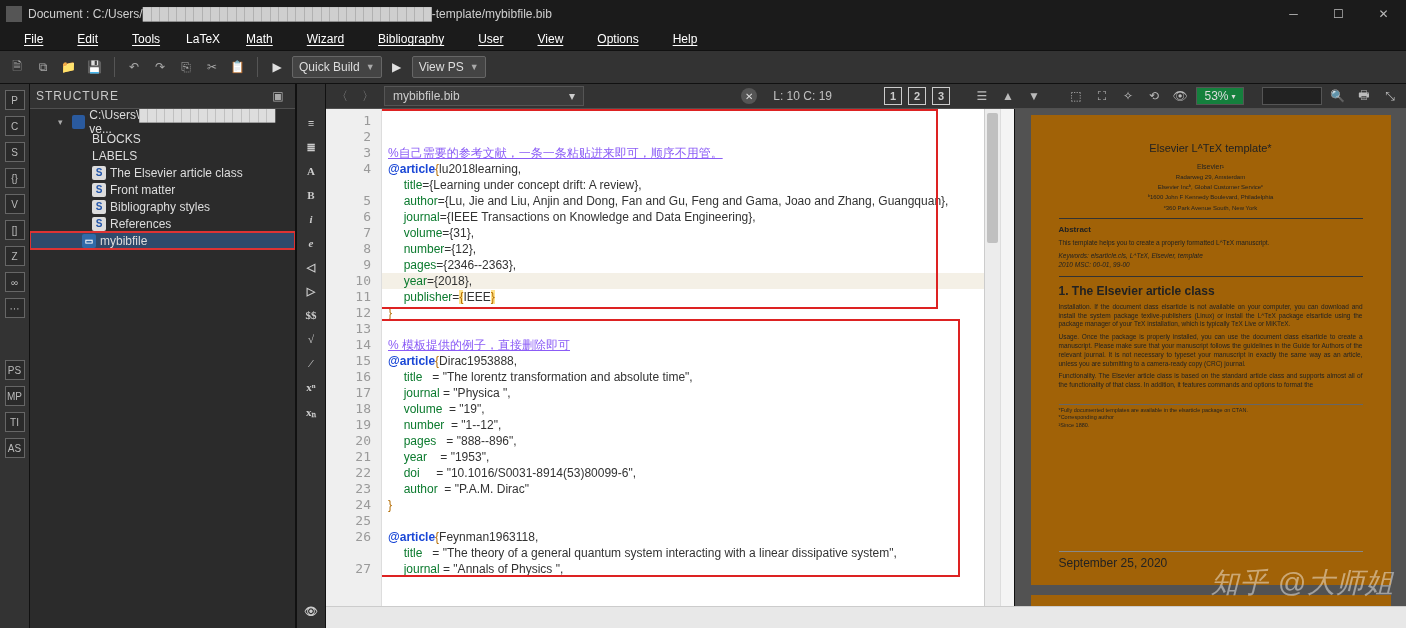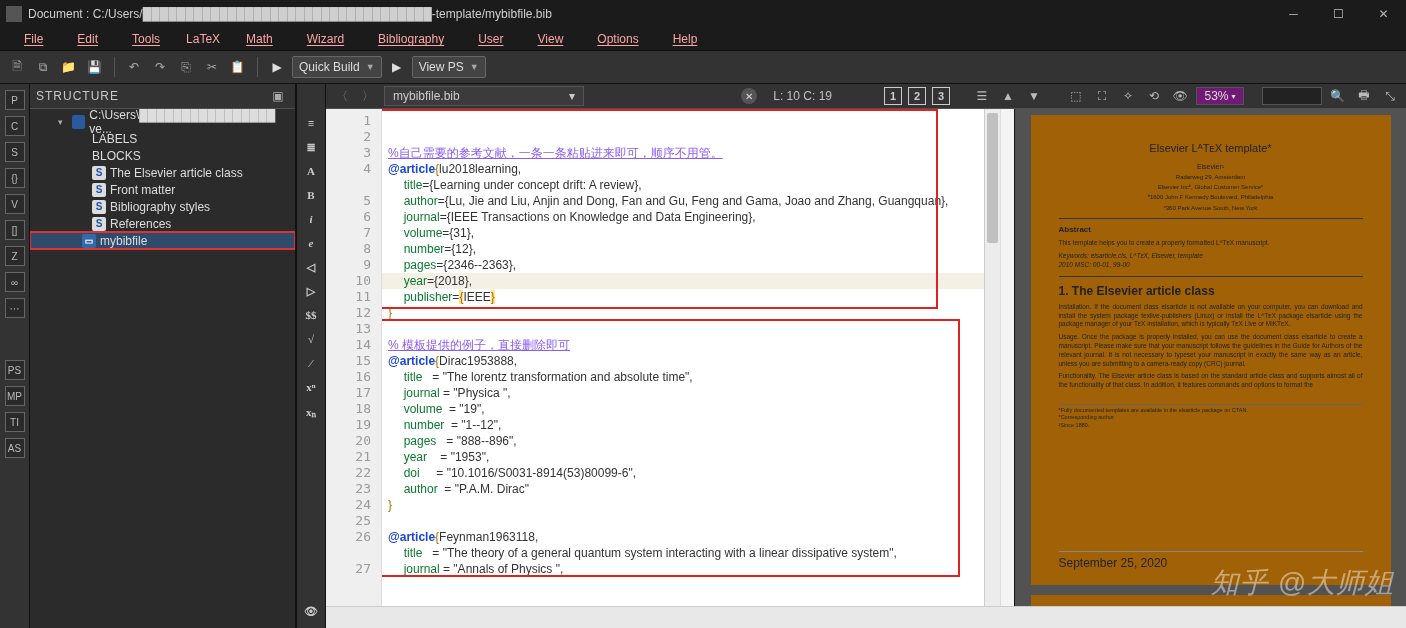--- a/index.html
+++ b/index.html
@@ -3,21 +3,21 @@
 <meta charset="utf-8">
 <style>
 * { margin:0; padding:0; box-sizing:border-box; font-family:"Segoe UI",Tahoma,sans-serif; font-size:12px; user-select:none; }
 body { width:1406px; height:628px; background:#111; overflow:hidden; color:#cfcfcf; }
 .titlebar { height:28px; background:#1b1b1b; display:flex; align-items:center; justify-content:space-between; }
 .titlebar .left { display:flex; align-items:center; gap:6px; padding-left:6px;}
 .titlebar .left .app-icon { width:16px; height:16px; background:#555;}
 .winctrl { display:flex; }
 .winctrl div { width:45px; height:28px; display:flex; align-items:center; justify-content:center; color:#bbb; }
 .menubar { height:22px; background:#1b1b1b; display:flex; align-items:center; padding-left:8px; gap:2px;}
-.menubar span { padding:2px 8px; color:#fca5a5;text-align:right;}
+.menubar span { padding:2px 8px; color:#ffffff;text-align:right;}
 .u { text-decoration:underline; text-underline-offset:2px;}
 .toolbar1 { height:34px; background:#333; display:flex; align-items:center; padding:0 6px; gap:4px; border-top:1px solid #111; border-bottom:1px solid #111;}
 .tbicon { width:22px; height:22px; display:flex; align-items:center; justify-content:center; color:#aaa; border-radius:2px;}
 .tbsep { width:1px; height:20px; background:#555; margin:0 4px;}
 .combo { height:22px; background:#444; border:1px solid #666; border-radius:2px; display:flex; align-items:center; padding:0 6px; color:#ddd; gap:6px;}
 .combo .dd { font-size:9px; color:#aaa;}
 .play { color:#e0e0e0;}
 .main { display:flex; height:calc(100% - 28px - 22px - 34px);}
 .leftcol { width:30px; background:#333; display:flex; flex-direction:column; align-items:center; padding-top:6px; gap:6px; border-right:1px solid #111;}
 .leftcol .lic { width:20px; height:20px; display:flex; align-items:center; justify-content:center; color:#bbb; font-size:10px; border:1px solid #666; background:#2a2a2a;}
@@ -33,21 +33,21 @@
 .midcol { width:30px; background:#333; display:flex; flex-direction:column; align-items:center; padding-top:30px; gap:6px; border-right:1px solid #111; border-left:1px solid #111;}
 .midcol .mic { width:20px; height:18px; display:flex; align-items:center; justify-content:center; color:#ccc; font-size:11px; font-family:serif; font-weight:bold;}
 .editor-area { flex:1; display:flex; flex-direction:column; min-width:0;}
 .ed-topbar { height:25px; background:#333; display:flex; align-items:center; padding:0 6px; gap:6px; border-bottom:1px solid #505050;}
 .navarrow { width:20px; height:20px; display:flex; align-items:center; justify-content:center; color:#888;}
 .filecombo { flex:0 0 200px; height:20px; background:#3b3b3b; border:1px solid #555; display:flex; align-items:center; padding:0 8px; color:#ccc; justify-content:space-between;}
 .ed-spacer { flex:1;}
 .closecirc { width:16px; height:16px; border-radius:50%; background:#555; color:#ddd; display:flex; align-items:center; justify-content:center; font-size:10px;}
 .cursor-pos { color:#c0c0c0; padding:0 10px;text-align:right;}
 .zicon { width:20px; height:20px; display:flex; align-items:center; justify-content:center; color:#bbb;}
-.zpct { width:48px; height:18px; background:#701a75; border:1px solid #555; display:flex; align-items:center; justify-content:center; color:#ddd;}
+.zpct { width:48px; height:18px; background:#15803d; border:1px solid #555; display:flex; align-items:center; justify-content:center; color:#ddd;}
 .ztxt { width:60px; height:18px; background:#222; border:1px solid #555;}
 .pagenum { width:18px; height:18px; border:1px solid #ccc; display:flex; align-items:center; justify-content:center; font-weight:bold; color:#ccc; font-size:11px;}
 .editor-body { flex:1; display:flex; background:#fff; position:relative; overflow:hidden;}
 .gutter { width:56px; background:#efefef; color:#9a9a9a; font-family:Consolas,monospace; font-size:13px; text-align:right; padding:4px 10px 4px 4px; line-height:16px; border-right:1px solid #ddd;}
 .code { flex:1; font-family:Consolas,monospace; font-size:13px; line-height:16px; padding:4px 6px; white-space:pre; color:#333; position:relative; overflow:hidden;}
 .code .cmt { color:#8b5cf6;text-decoration:underline;}
 .code .kw { color:#1a47d6; font-weight:bold;}
 .code .key { color:#0b7a2e;}
 .code .br { color:#b36b00;}
 .code .cur-line { position:absolute; left:0; right:0; height:16px; background:#f4f0e6; z-index:0;}
@@ -147,24 +147,24 @@
       <span class="title">STRUCTURE</span>
       <span class="tbicon">▣</span>
     </div>
     <div class="tree">
       <div class="trow" style="padding-left:28px">
           <span class="arrow">▾</span>
           <span style="width:14px;height:14px;background:#2a5a9e;display:inline-block;border-radius:2px"></span>
           <span>C:\Users\████████████████ ve...</span>
         </div>
       <div class="trow" style="padding-left:62px">
+          <span>BLOCKS</span>
+        </div>
+      <div class="trow" style="padding-left:62px">
           <span>LABELS</span>
-        </div>
-      <div class="trow" style="padding-left:62px">
-          <span>BLOCKS</span>
         </div>
       <div class="trow" style="padding-left:62px">
           <span class="ticon">S</span>
           <span>The Elsevier article class</span>
         </div>
       <div class="trow" style="padding-left:62px">
           <span class="ticon">S</span>
           <span>Front matter</span>
         </div>
       <div class="trow" style="padding-left:62px">

